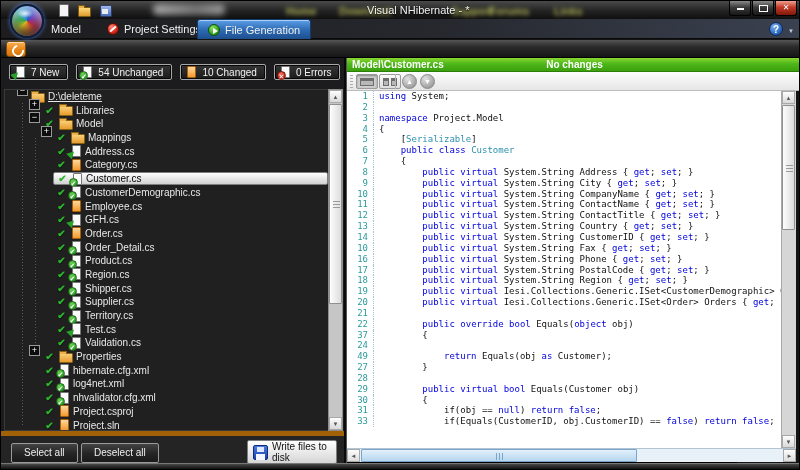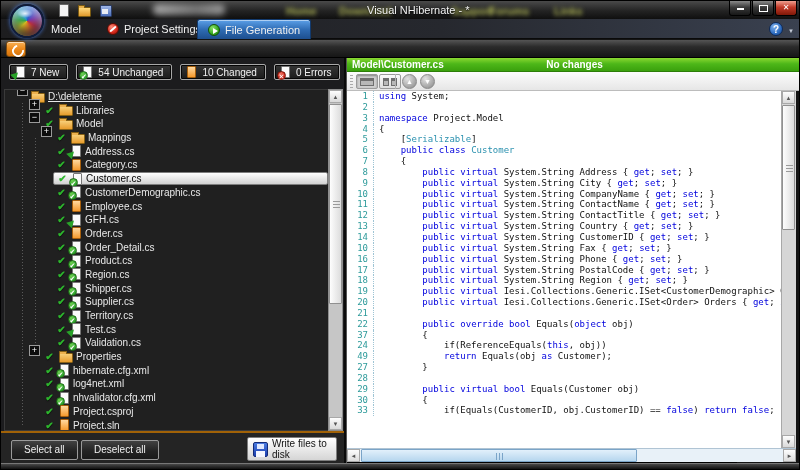--- a/index.html
+++ b/index.html
@@ -89,21 +89,21 @@
 
   
   .vsb { position:absolute; background:#c6c6c6; border:1px solid #8e8e8e; }
   .sb-arrow { position:absolute; left:0; width:13px; height:13px; background:linear-gradient(#fdfdfd,#d9d9d9); border:1px solid #a8a8a8;
     color:#555; font-size:6px; text-align:center; line-height:12px; }
   .sb-thumb { position:absolute; left:0; width:13px; background:linear-gradient(90deg,#fdfdfd,#dcdcdc); border:1px solid #909090; border-radius:1px; }
   .sb-grip { position:absolute; left:3px; top:50%; width:7px; height:7px; margin-top:-3px;
     background-image:repeating-linear-gradient(#9a9a9a 0 1px, transparent 1px 3px); }
 
   
-  #left-footer { position:absolute; left:0; top:373px; width:343px; height:32px; background:#242424; border-top:2px solid #a16207; }
+  #left-footer { position:absolute; left:0; top:373px; width:343px; height:32px; background:#242424; border-top:5px solid #a16207; }
   .dark-btn { position:absolute; top:7px; height:20px; padding:0 12px; background:linear-gradient(#424242,#242424 55%,#1a1a1a);
     border:1px solid #9a9a9a; border-radius:2px; color:#f0f0f0; font-size:10px; line-height:18px; text-align:center; }
   #write-btn { position:absolute; left:246px; top:4px; width:90px; height:24px; background:linear-gradient(#ffffff,#d5d5d5);
     border:1px solid #7e7e7e; border-radius:2px; color:#111; font-size:10px; display:flex; align-items:center; gap:4px; padding:0 5px; }
   .floppy { width:15px; height:15px; background:linear-gradient(#4a7ae0,#1c3fae); border:1px solid #122a78; border-radius:2px; position:relative; flex-shrink:0; }
   .floppy::before { content:""; position:absolute; left:3px; top:1px; width:7px; height:5px; background:#dfe8ff; }
   .floppy::after { content:""; position:absolute; left:2px; top:8px; width:9px; height:6px; background:#f4f6ff; }
 
   
   #right-panel { position:absolute; left:345px; top:57px; width:391px; height:405px; background:#000000; border-left:1px solid #555; }
@@ -598,41 +598,44 @@
         <div class="crow">
           <span class="lnum">22</span>
           <span class="cline"><span class="p">        </span><span class="k">public</span><span class="p"> </span><span class="k">override</span><span class="p"> </span><span class="k">bool</span><span class="p"> Equals(</span><span class="k">object</span><span class="p"> obj)</span></span>
         </div>
         <div class="crow">
           <span class="lnum">37</span>
           <span class="cline"><span class="p">        {</span></span>
         </div>
         <div class="crow">
           <span class="lnum">24</span>
-          <span class="cline"><span class="p">            if(ReferenceEquals(</span><span class="k">this</span><span class="p">, obj))</span></span>
         </div>
         <div class="crow">
           <span class="lnum">49</span>
           <span class="cline"><span class="p">            </span><span class="k">return</span><span class="p"> Equals(obj </span><span class="k">as</span><span class="p"> Customer);</span></span>
         </div>
         <div class="crow">
           <span class="lnum">27</span>
           <span class="cline"><span class="p">        }</span></span>
         </div>
         <div class="crow">
           <span class="lnum">28</span>
           <span class="cline"></span>
         </div>
         <div class="crow">
           <span class="lnum">29</span>
           <span class="cline"><span class="p">        </span><span class="k">public</span><span class="p"> </span><span class="k">virtual</span><span class="p"> </span><span class="k">bool</span><span class="p"> Equals(Customer obj)</span></span>
         </div>
         <div class="crow">
           <span class="lnum">30</span>
           <span class="cline"><span class="p">        {</span></span>
+        </div>
+        <div class="crow">
+          <span class="lnum">31</span>
+          <span class="cline"><span class="p">            if(obj == </span><span class="k">null</span><span class="p">) </span><span class="k">return</span><span class="p"> </span><span class="k">false</span><span class="p">;</span></span>
         </div>
         <div class="crow">
           <span class="lnum">33</span>
           <span class="cline"><span class="p">            if(Equals(CustomerID, obj.CustomerID) == </span><span class="k">false</span><span class="p">) </span><span class="k">return</span><span class="p"> </span><span class="k">false</span><span class="p">;</span></span>
         </div>
       </div>
     <div id="ed-vsb">
       <div class="sb-arrow" style="top:0">▲</div>
       <div class="sb-thumb" style="top:14px; height:125px;">
           <div class="sb-grip"></div>

